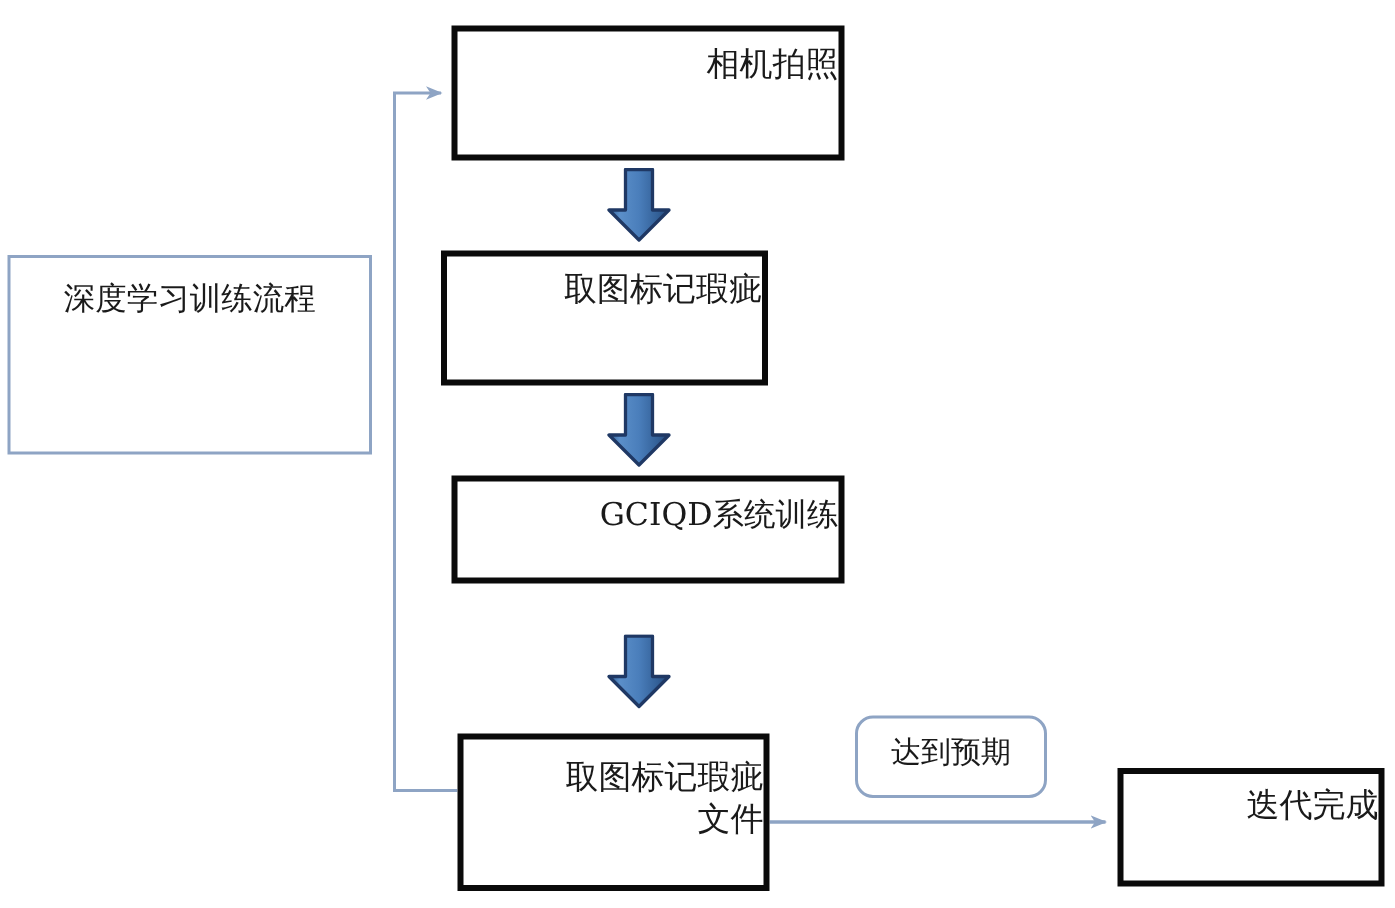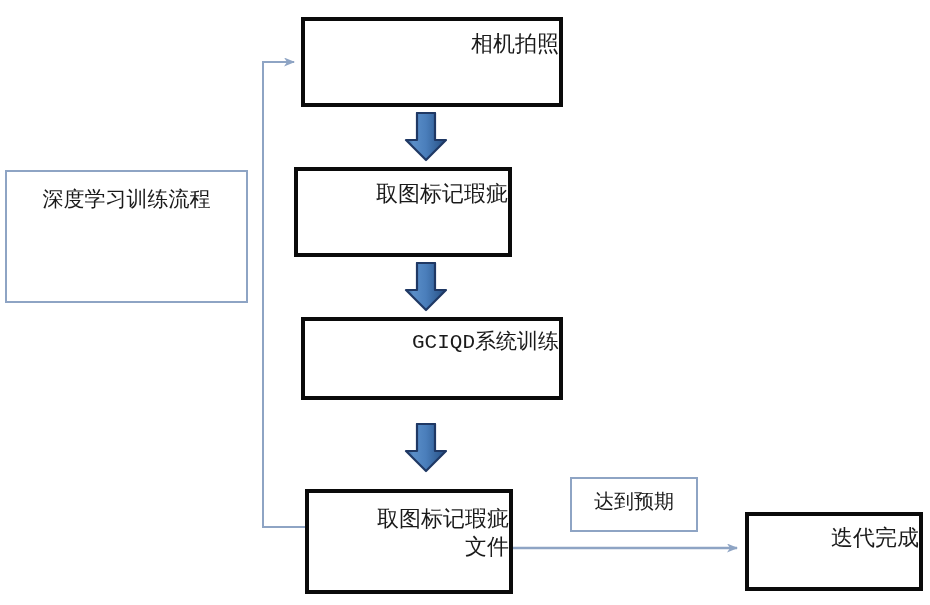--- a/index.html
+++ b/index.html
@@ -27,21 +27,21 @@
   .node .label {
     display: block;
     color: #1a1a1a;
     line-height: 1.28;
     white-space: pre-line;
   }
 
   
   #node-camera   { left: 301px; top: 17px;  width: 262px; height: 90px; }
   #node-mark     { left: 294px; top: 167px; width: 218px; height: 90px; }
-  #node-train    { left: 301px; top: 317px; width: 262px; height: 83px; font-family: Liberation Mono, monospace; }
+  #node-train    { left: 301px; top: 317px; width: 262px; height: 72px; }
   #node-update   { left: 305px; top: 489px; width: 208px; height: 105px; }
   #node-done     { left: 745px; top: 512px; width: 178px; height: 79px; }
 
   #node-camera .label,
   #node-mark .label,
   #node-train .label,
   #node-done .label {
     font-size: 22px;
     padding-top: 9px;
   }
@@ -67,21 +67,21 @@
   #node-process .label {
     display: block;
     font-size: 21px;
     color: #1a1a1a;
     line-height: 1.35;
     white-space: pre-line;
   }
   #node-process .gap { display: block; height: 18px; }
 
   #node-expect {
-    left: 570px; top: 477px; width: 128px; height: 55px;
+    left: 570px; top: 477px; width: 128px; height: 55px; border-radius: 12px;
   }
   #node-expect .label {
     display: block;
     font-size: 20px;
     color: #1a1a1a;
     padding-top: 9px;
   }
 
   
   .blockarrow {

